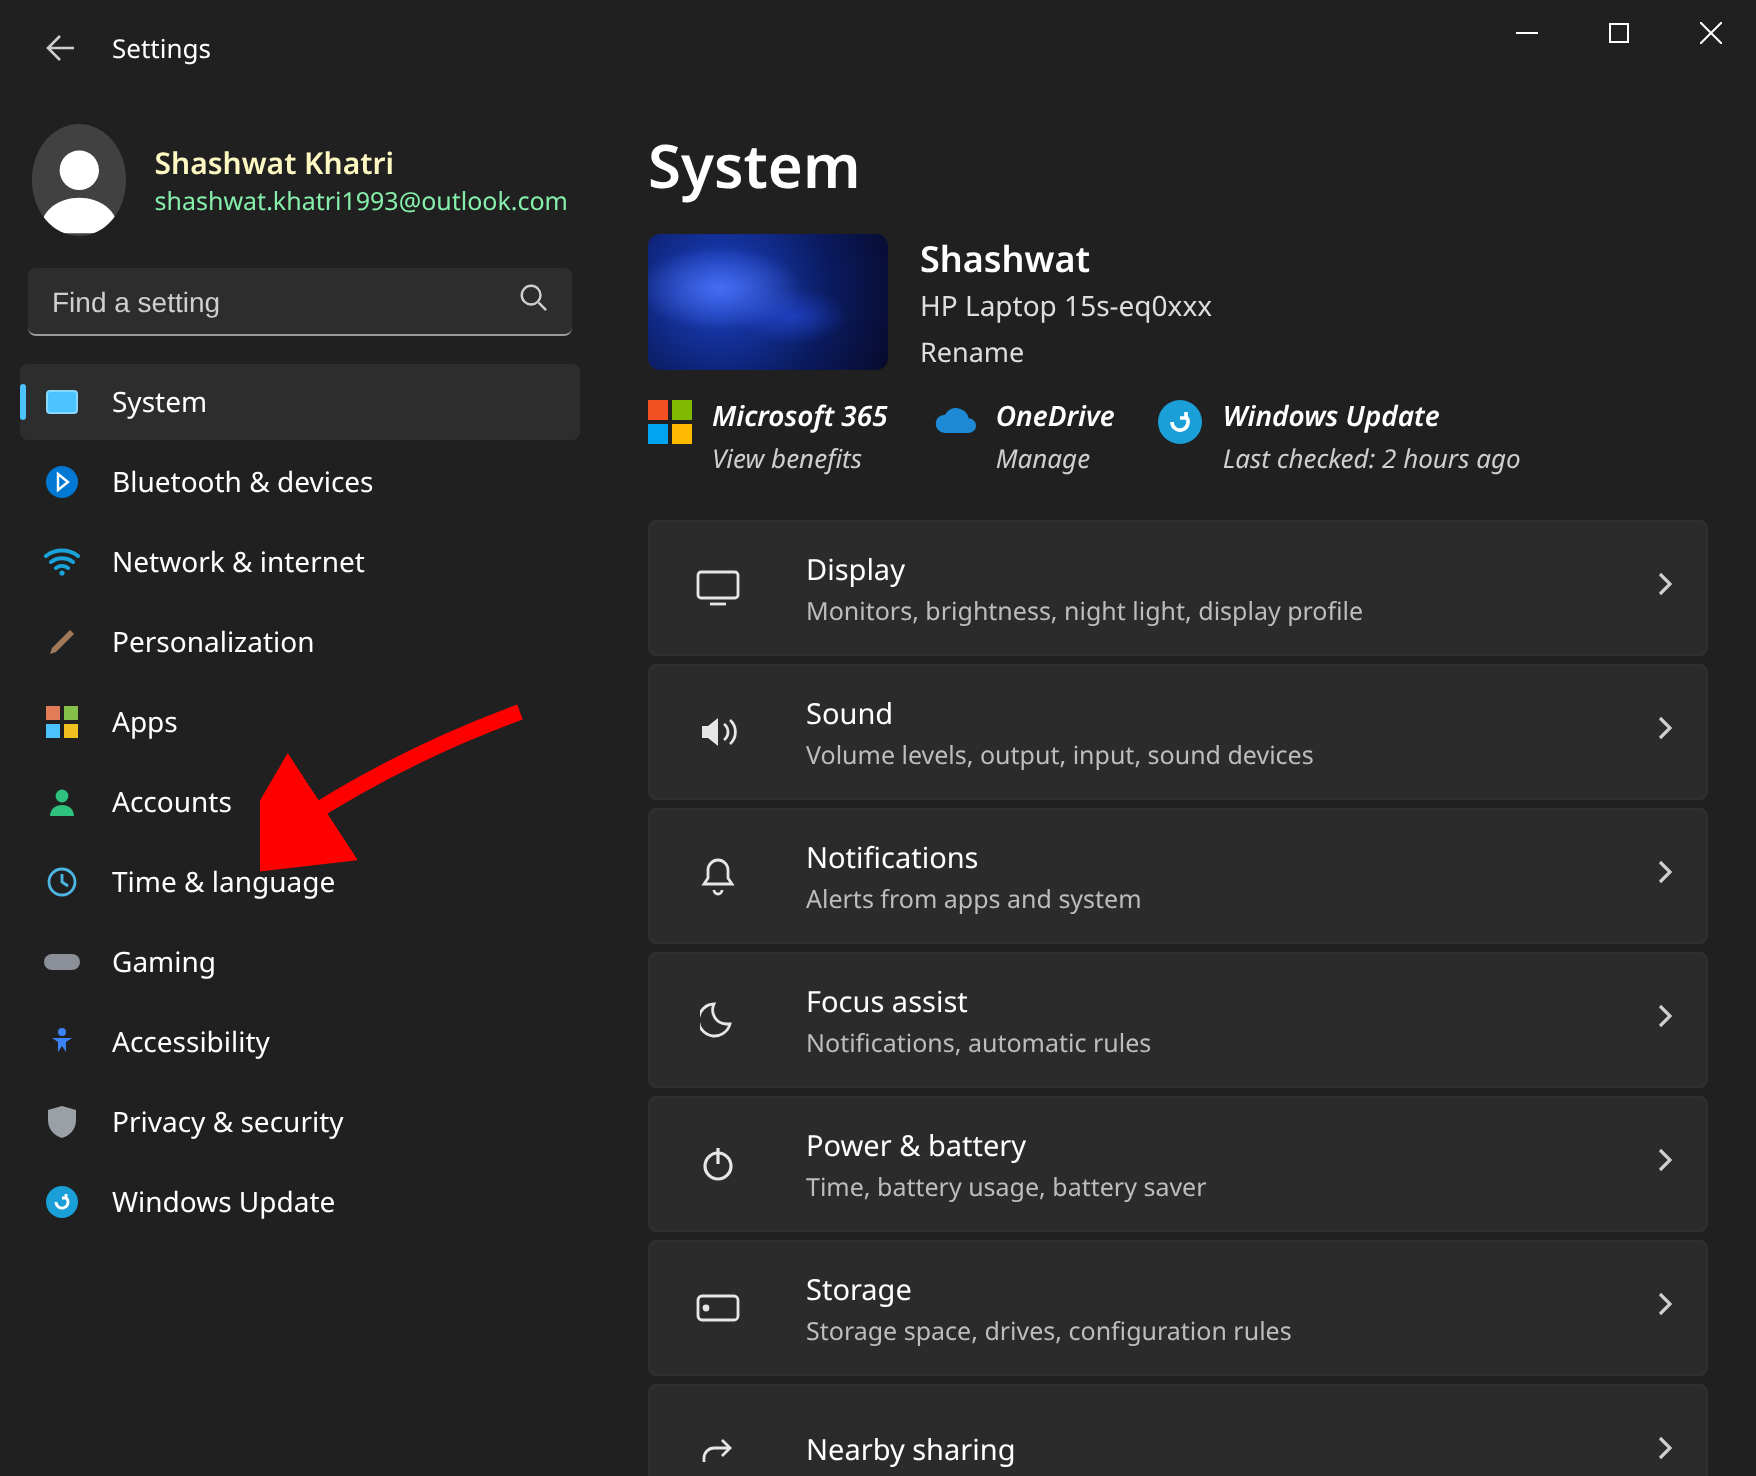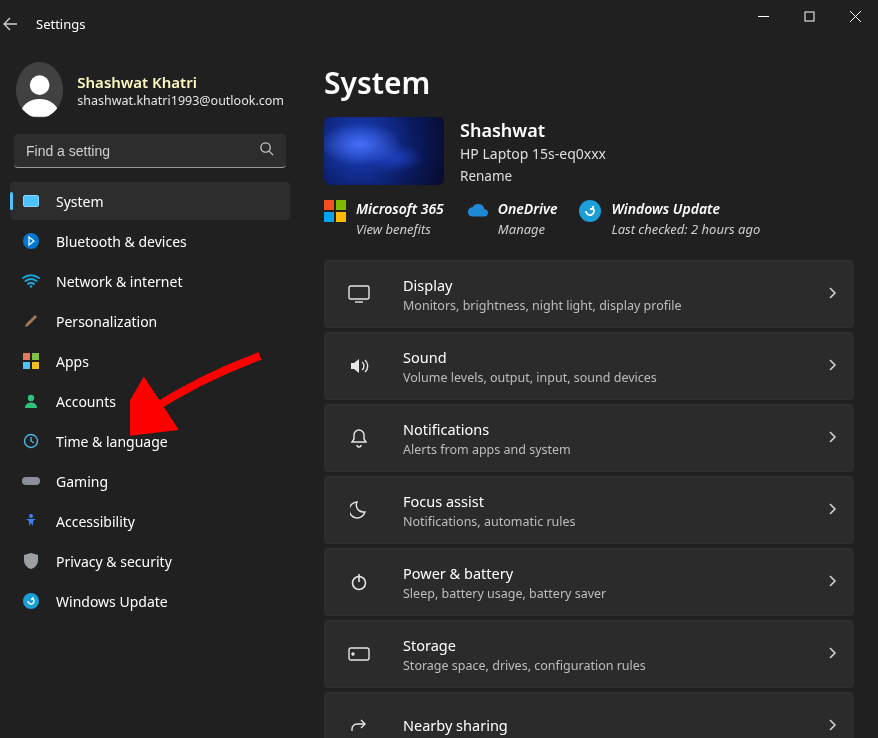--- a/index.html
+++ b/index.html
@@ -9,21 +9,21 @@
     background: #202020;
     color: #ffffff;
     font-size: 14px;
   }
 
   
   .titlebar {
     height: 48px;
     display: flex;
     align-items: center;
-    padding-left: 0;
+    padding-left: 20px;
   }
   .titlebar .back {
     width: 20px; height: 20px;
     display:flex; align-items:center; justify-content:center;
     color:#cfcfcf;
     margin-right: 16px;
   }
   .titlebar .title { color:#ffffff; font-size:13px; }
   .titlebar .winbtns {
     margin-left:auto;
@@ -56,21 +56,21 @@
     padding:10px 6px 14px 6px;
   }
   .profile .avatar {
     width:56px; height:56px; border-radius:50%;
     background:#414141;
     overflow:hidden;
     display:flex; align-items:flex-end; justify-content:center;
   }
   .profile .avatar svg { width:50px; height:50px; fill:#ffffff; }
   .profile .name { font-size:15px; font-weight:600; color:#fef9c3; }
-  .profile .email { font-size:12.5px; color:#e5e5e5; margin-top:0; }
+  .profile .email { font-size:12.5px; color:#86efac; margin-top:0; }
 
   .searchbox {
     background:#2d2d2d;
     border-bottom:1px solid #9a9a9a;
     border-radius:4px;
     height:34px;
     display:flex;
     align-items:center;
     padding:0 12px;
     margin: 2px 4px 14px 4px;
@@ -468,21 +468,21 @@
         </div>
         <div class="card">
     <span class="cicon">
             <svg width="18" height="18" viewBox="0 0 18 18" fill="none" stroke="currentColor" stroke-width="1.6">
               <circle cx="9" cy="10" r="6.5"></circle>
               <line x1="9" y1="1" x2="9" y2="9"></line>
             </svg>
           </span>
     <div class="ctext">
       <div class="ct1">Power &amp; battery</div>
-      <div class="ct2">Sleep, battery usage, battery saver</div>
+      <div class="ct2">Time, battery usage, battery saver</div>
     </div>
     <span class="chev">
       <svg width="10" height="14" viewBox="0 0 10 14" fill="none" stroke="currentColor" stroke-width="1.6">
               <path d="M3 2l5 5-5 5"></path>
             </svg>
     </span>
         </div>
         <div class="card">
     <span class="cicon">
             <svg width="22" height="14" viewBox="0 0 22 14" fill="none" stroke="currentColor" stroke-width="1.4">

